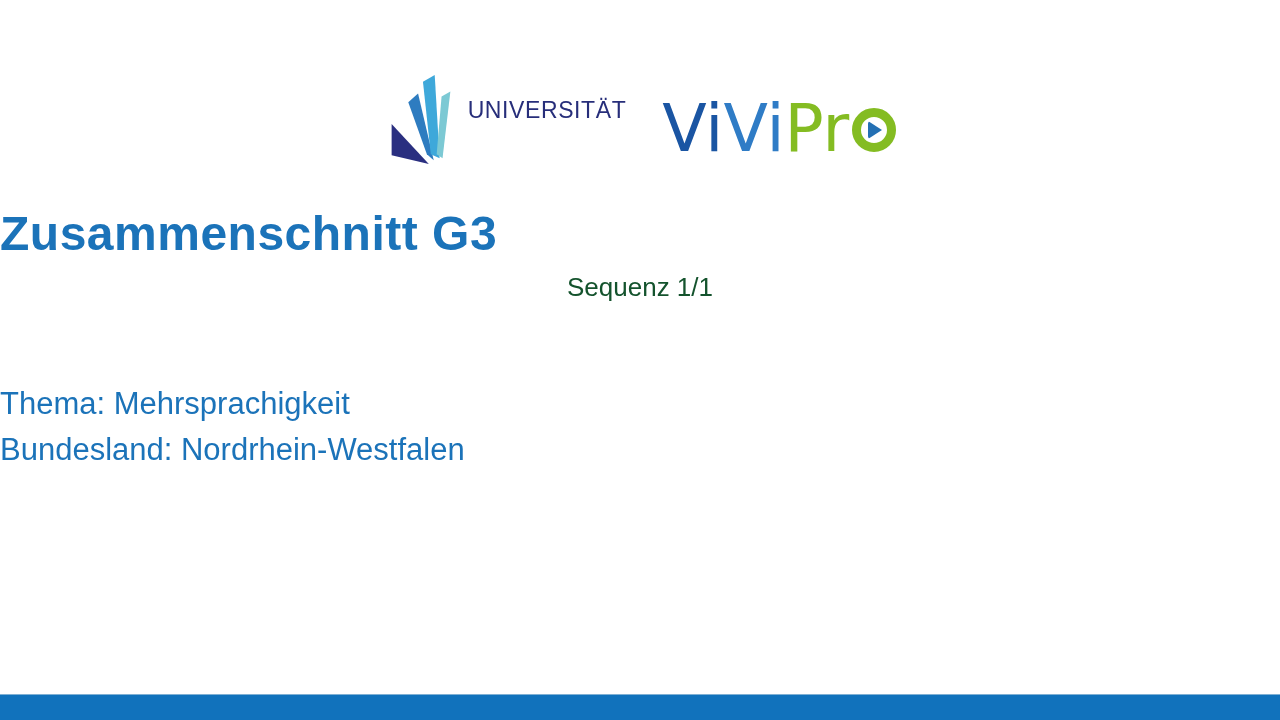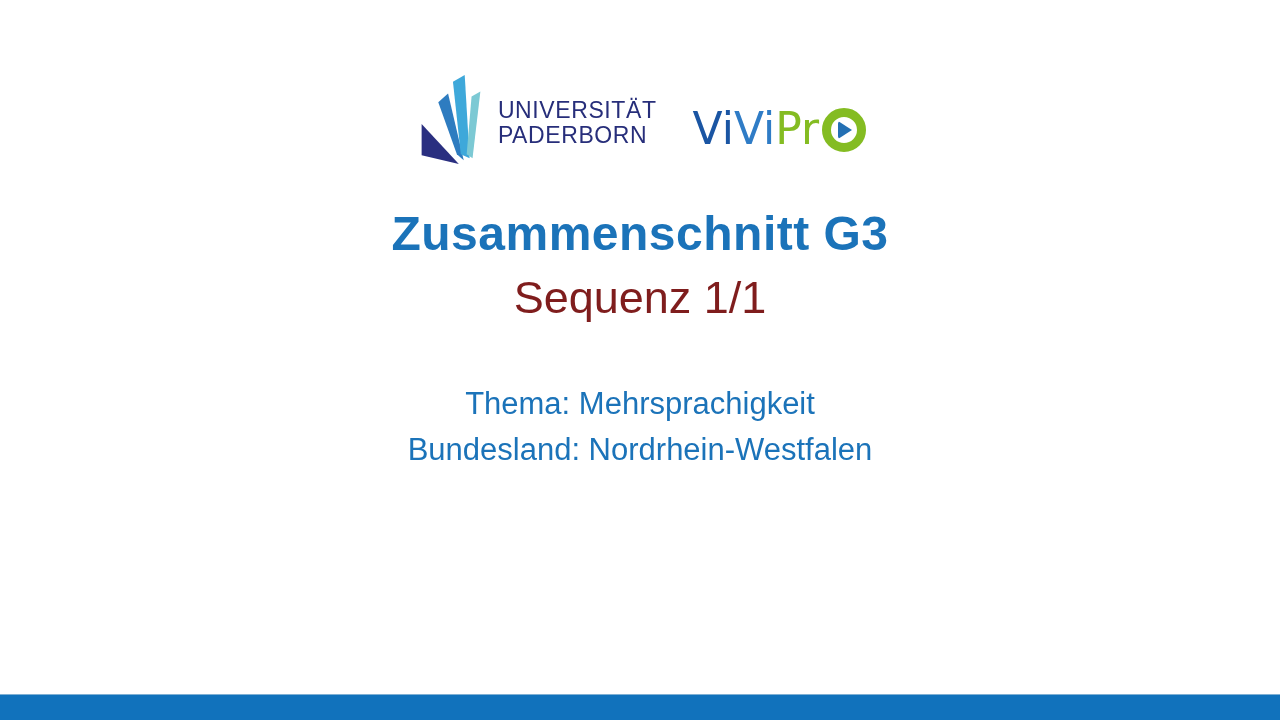--- a/index.html
+++ b/index.html
@@ -44,21 +44,21 @@
     white-space: nowrap;
   }
   .vivipro-logo {
     display: flex;
     align-items: flex-end;
     margin-top: 22px;
     height: 66px;
   }
   .vivipro-word {
     font-family: "DejaVu Sans", sans-serif;
-    font-size: 44px;
+    font-size: 65px;
     line-height: 62px;
     font-weight: 400;
     letter-spacing: 0px;
     white-space: nowrap;
   }
   .vivi-dark { color: #1a55a3; }
   .vivi-mid  { color: #2f7cc6; }
   .vivi-green{ color: #84bc22; }
   .vivipro-o {
     position: relative;
@@ -82,42 +82,42 @@
     border-bottom: 9px solid transparent;
     border-radius: 3px;
   }
 
   
   .title {
     position: absolute;
     top: 206px;
     left: 0;
     right: 0;
-    text-align: center;
+    text-align: left;
     color: #1b73b9;
     font-size: 48px;
     font-weight: 700;
     letter-spacing: 0.5px;
   }
   .subtitle {
     position: absolute;
     top: 272px;
     left: 0;
     right: 0;
     text-align: center;
-    color: #7f1d1d;
-    font-size: 45px;
+    color: #14532d;
+    font-size: 26px;
     font-weight: 400;
   }
   .details {
     position: absolute;
     top: 381px;
     left: 0;
     right: 0;
-    text-align: center;
+    text-align: left;
     color: #1b73b9;
     font-size: 31px;
     line-height: 46px;
     font-weight: 400;
   }
 
   
   .footer-bar {
     position: absolute;
     left: 0;
@@ -137,21 +137,20 @@
 
     <div class="upb-logo">
       <svg class="upb-mark" width="74" height="94" viewBox="0 0 72 96" xmlns="http://www.w3.org/2000/svg">
         <polygon points="6,53 6,85 44,94" fill="#2a2f80"></polygon>
         <polygon points="23,31 33,22 49,90 42,84" fill="#2e7cc0"></polygon>
         <polygon points="38,10 50,3 55,88 46,84" fill="#3ea8da"></polygon>
         <polygon points="57,25 66,20 58,88 52,84" fill="#7cc9d4"></polygon>
       </svg>
       <div class="upb-text">
         <div>UNIVERSITÄT</div>
-        <div>PADERBORN</div>
       </div>
     </div>
 
     <div class="vivipro-logo">
       <span class="vivipro-word vivi-dark">Vi</span>
       <span class="vivipro-word vivi-mid">Vi</span>
       <span class="vivipro-word vivi-green">Pr</span>
       <span class="vivipro-o">
         <span class="vivipro-play"></span>
       </span>

